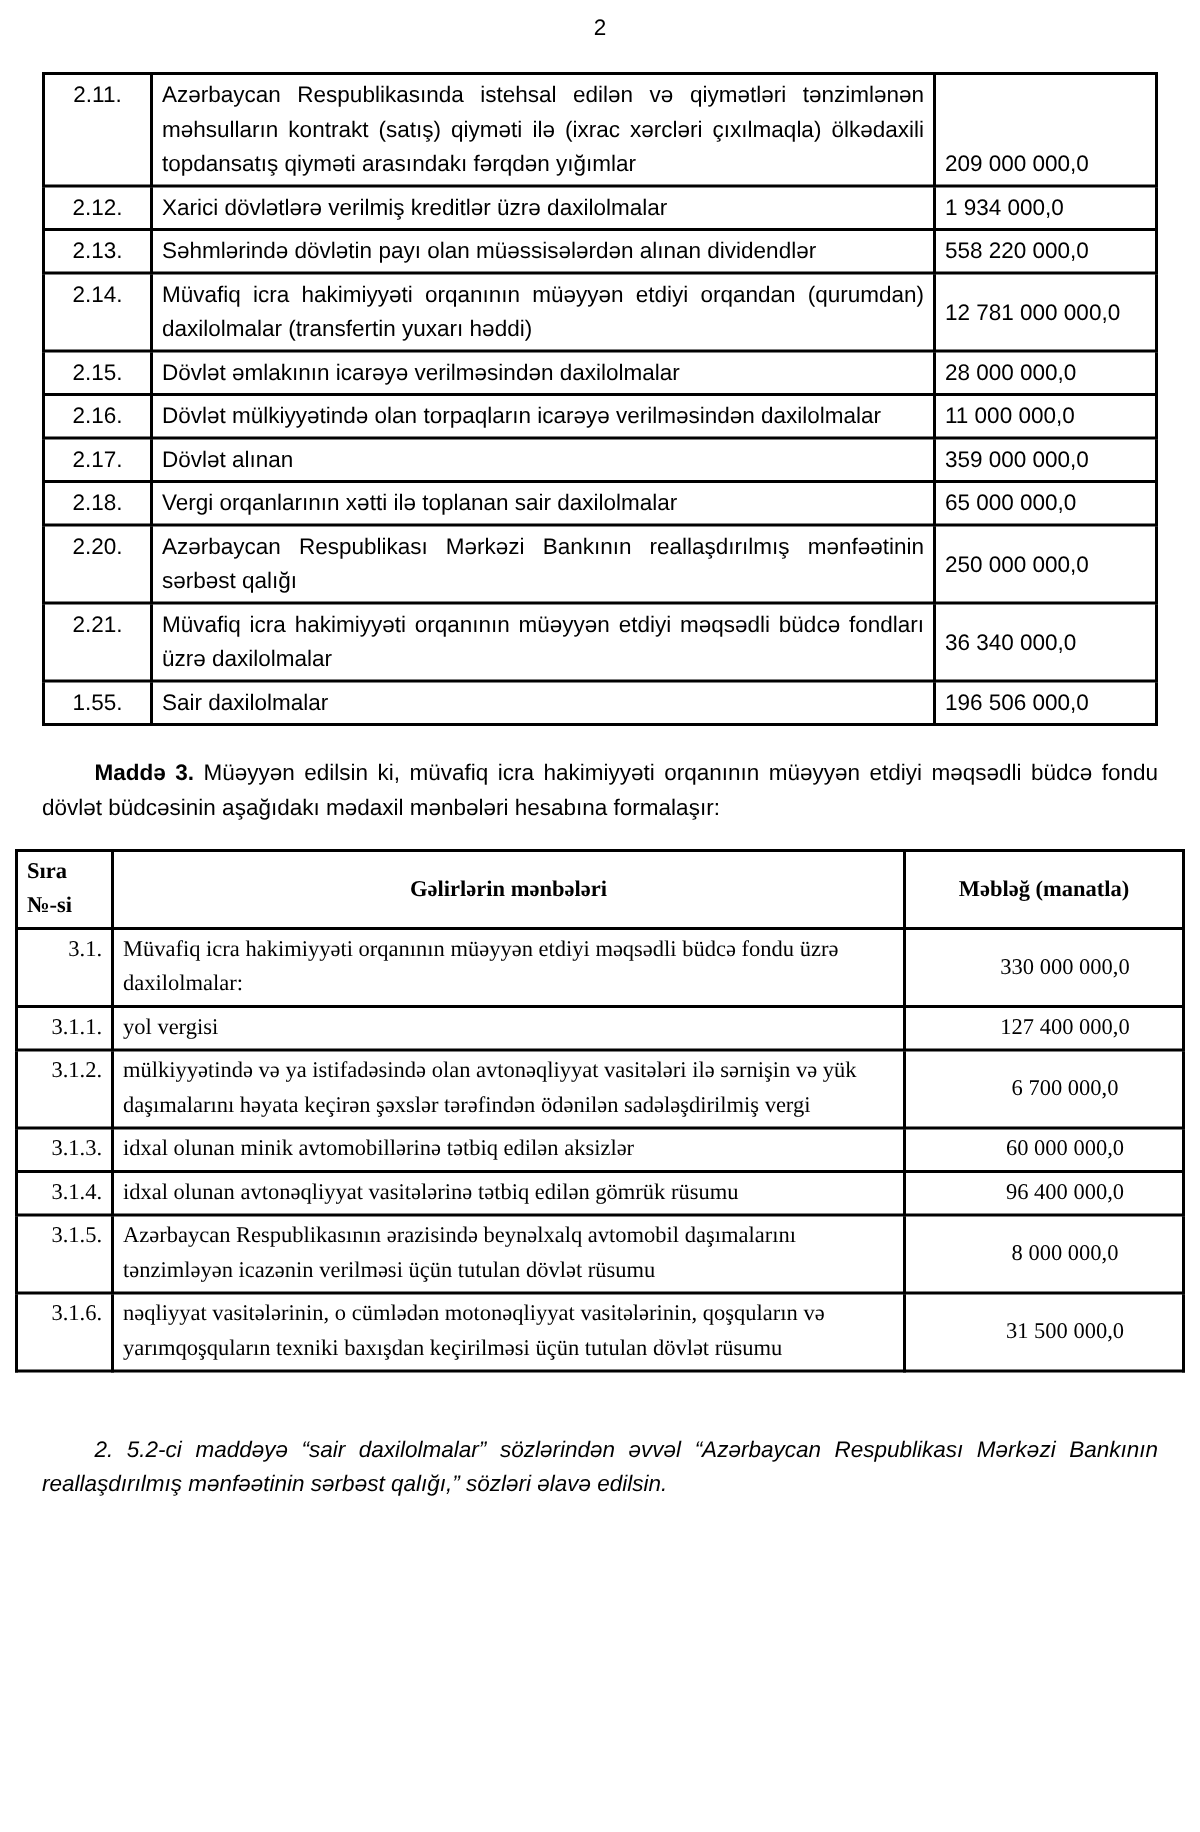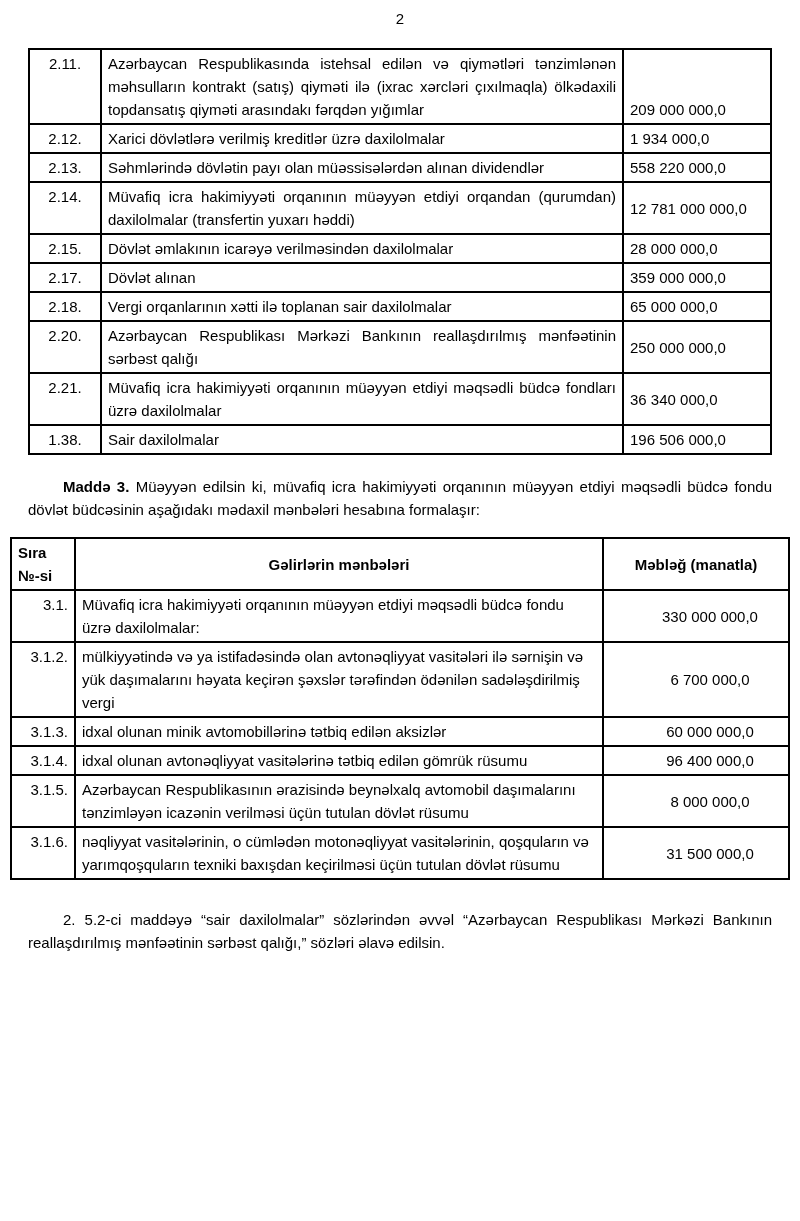--- a/index.html
+++ b/index.html
@@ -47,34 +47,35 @@
   .num-cell { text-align: center; }
   .text-cell { text-align: justify; }
   .amount-cell {
     text-align: left;
     white-space: nowrap;
     vertical-align: middle;
   }
   .va-bottom { vertical-align: bottom; }
 
   
-  .t2-wrap { margin: 0 -18px; }
+  .t2-wrap { margin: 0 -18px; font-family: Liberation Serif, serif; }
   .t2 .text-cell { text-align: left; }
   .t2 .num-cell { text-align: right; }
   .t2 .amount-cell { text-align: center; padding-left: 34px; }
   .t2 th.h-col1 { text-align: left; }
 
   .para {
     text-align: justify;
     text-indent: 35px;
     line-height: 23px;
     margin: 20px 0 16px 0;
   }
   .para-last {
-    margin-top: 28px;
+    margin-top: 40px;
+    font-style: italic;
   }
   .bold { font-weight: bold; }
 </style>
 </head>
 <body>
 
 <div class="page">
 
   <div class="page-number">2</div>
 
@@ -104,41 +105,46 @@
           <td class="num-cell">2.14.</td>
           <td class="text-cell">Müvafiq icra hakimiyyəti orqanının müəyyən etdiyi orqandan (qurumdan) daxilolmalar (transfertin yuxarı həddi)</td>
           <td class="amount-cell">12 781 000 000,0</td>
         </tr>
         <tr>
           <td class="num-cell">2.15.</td>
           <td class="text-cell">Dövlət əmlakının icarəyə verilməsindən daxilolmalar</td>
           <td class="amount-cell">28 000 000,0</td>
         </tr>
         <tr>
+          <td class="num-cell">2.16.</td>
+          <td class="text-cell">Dövlət mülkiyyətində olan torpaqların icarəyə verilməsindən daxilolmalar</td>
+          <td class="amount-cell va-bottom">11 000 000,0</td>
+        </tr>
+        <tr>
           <td class="num-cell">2.17.</td>
           <td class="text-cell">Dövlət alınan</td>
           <td class="amount-cell">359 000 000,0</td>
         </tr>
         <tr>
           <td class="num-cell">2.18.</td>
           <td class="text-cell">Vergi orqanlarının xətti ilə toplanan sair daxilolmalar</td>
           <td class="amount-cell">65 000 000,0</td>
         </tr>
         <tr>
           <td class="num-cell">2.20.</td>
           <td class="text-cell">Azərbaycan Respublikası Mərkəzi Bankının reallaşdırılmış mənfəətinin sərbəst qalığı</td>
           <td class="amount-cell">250 000 000,0</td>
         </tr>
         <tr>
           <td class="num-cell">2.21.</td>
           <td class="text-cell">Müvafiq icra hakimiyyəti orqanının müəyyən etdiyi məqsədli büdcə fondları üzrə daxilolmalar</td>
           <td class="amount-cell">36 340 000,0</td>
         </tr>
         <tr>
-          <td class="num-cell">1.38.</td>
+          <td class="num-cell">1.55.</td>
           <td class="text-cell">Sair daxilolmalar</td>
           <td class="amount-cell">196 506 000,0</td>
         </tr>
       </tbody>
   </table>
 
   <p class="para">
     <span class="bold">Maddə 3.</span><span> Müəyyən edilsin ki, müvafiq icra hakimiyyəti orqanının müəyyən etdiyi məqsədli büdcə fondu dövlət büdcəsinin aşağıdakı mədaxil mənbələri hesabına formalaşır:</span>
   </p>
 
@@ -156,20 +162,25 @@
           <th>Məbləğ (manatla)</th>
         </tr>
       </thead>
       <tbody>
           <tr>
             <td class="num-cell">3.1.</td>
             <td class="text-cell">Müvafiq icra hakimiyyəti orqanının müəyyən etdiyi məqsədli büdcə fondu üzrə daxilolmalar:</td>
             <td class="amount-cell">330 000 000,0</td>
           </tr>
           <tr>
+            <td class="num-cell">3.1.1.</td>
+            <td class="text-cell">yol vergisi</td>
+            <td class="amount-cell">127 400 000,0</td>
+          </tr>
+          <tr>
             <td class="num-cell">3.1.2.</td>
             <td class="text-cell">mülkiyyətində və ya istifadəsində olan avtonəqliyyat vasitələri ilə sərnişin və yük daşımalarını həyata keçirən şəxslər tərəfindən ödənilən sadələşdirilmiş vergi</td>
             <td class="amount-cell">6 700 000,0</td>
           </tr>
           <tr>
             <td class="num-cell">3.1.3.</td>
             <td class="text-cell">idxal olunan minik avtomobillərinə tətbiq edilən aksizlər</td>
             <td class="amount-cell">60 000 000,0</td>
           </tr>
           <tr>

